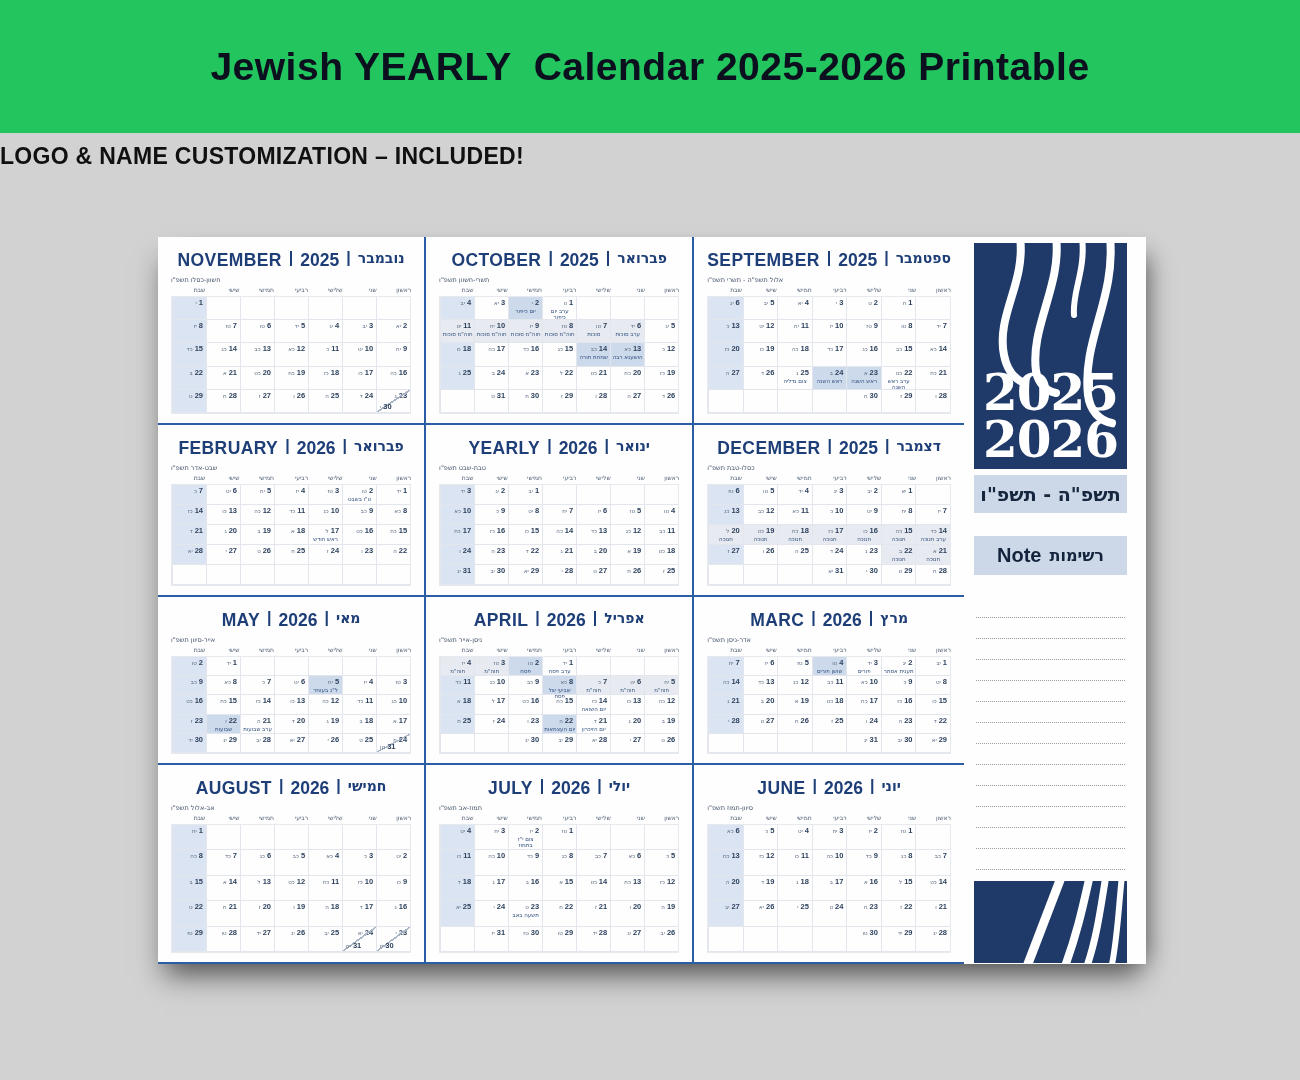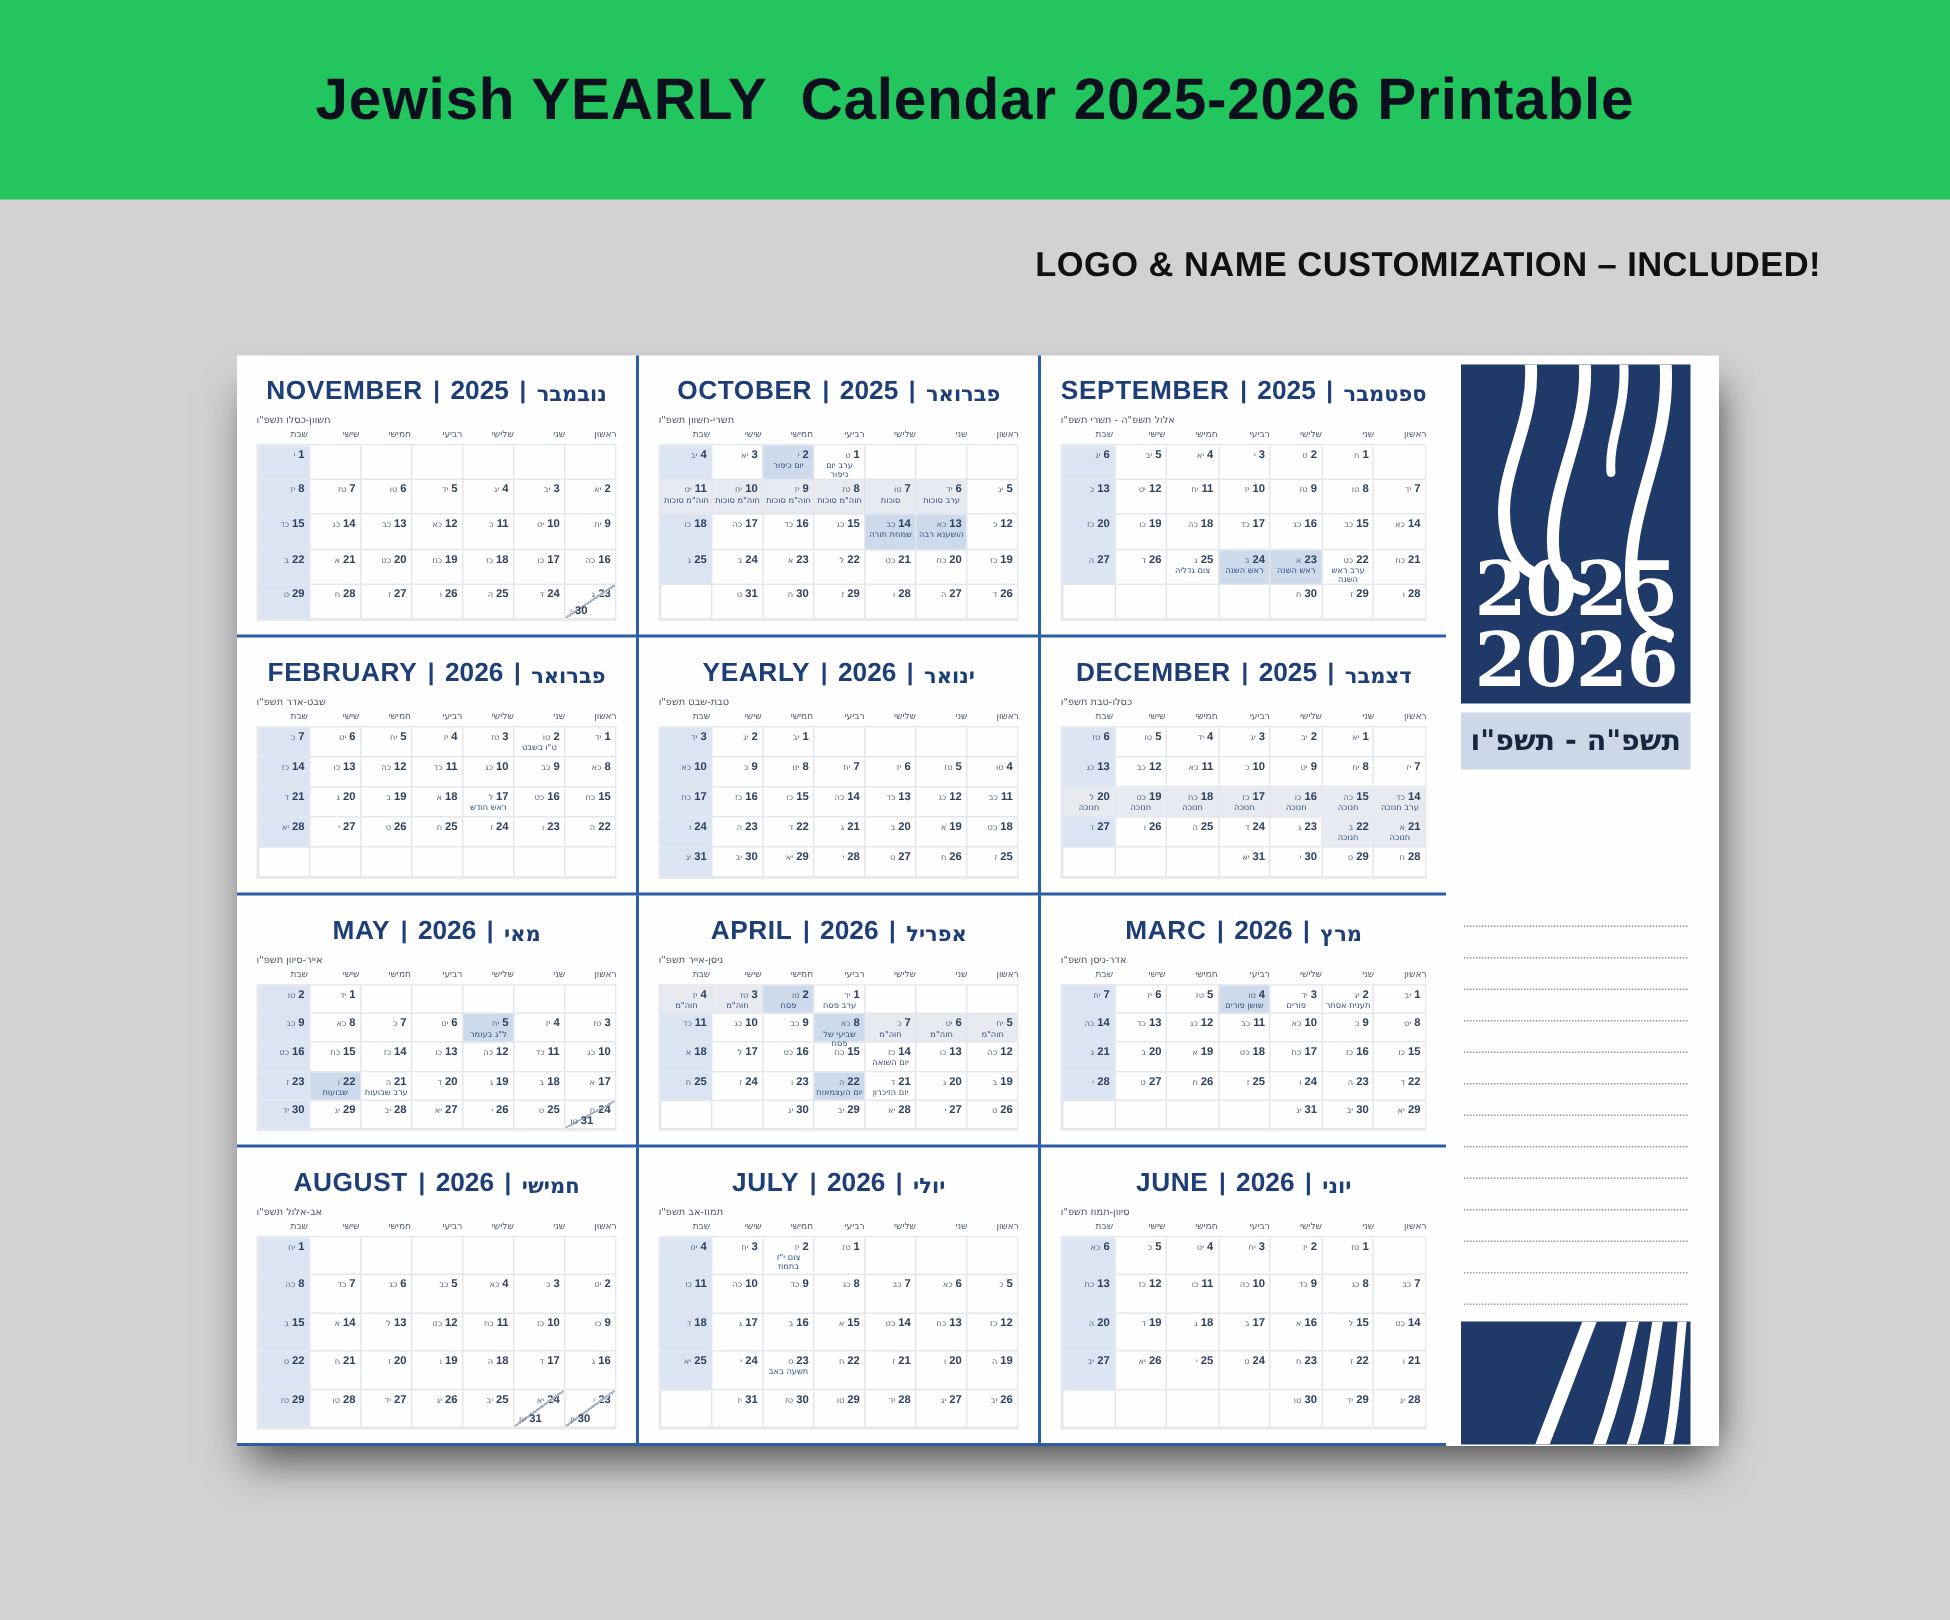--- a/index.html
+++ b/index.html
@@ -11,41 +11,41 @@
   
   .banner{
     position:absolute;left:0;top:0;width:1300px;height:133px;
     background:#22c55e;display:flex;align-items:center;justify-content:center;
   }
   .banner h1{
     margin:0;font-size:39px;font-weight:800;color:#0b0f1e;letter-spacing:.5px;
     white-space:pre;
   }
   .subtitle{
-    position:absolute;left:0;top:143px;width:1214px;text-align:right;
-    font-size:23px;font-weight:800;color:#101010;letter-spacing:.3px;margin-top:20px;
+    position:absolute;left:0;top:143px;width:1214px;text-align:left;
+    font-size:23px;font-weight:800;color:#101010;letter-spacing:.3px;
   }
   
   .sheet{
     position:absolute;left:158px;top:237px;width:988px;height:727px;background:#fefefe;
     box-shadow:0 18px 26px -6px rgba(25,25,25,.62), 16px 6px 20px -12px rgba(60,60,60,.4);
   }
   
   .months{
     position:absolute;left:0;top:0;width:806px;height:727px;
     display:grid;grid-template-columns:repeat(3,1fr);
     grid-template-rows:188px 172px 168px 199px;
   }
   .month{
     box-sizing:border-box;display:flex;flex-direction:column;
     padding:13px 13px 0 13px;border-bottom:2px solid #2b5da5;
   }
   .month.vline{border-right:2px solid #2b5da5;}
   .m-head{
-    display:flex;justify-content:center;align-items:flex-end;gap:7px;
+    display:flex;justify-content:center;align-items:flex-start;gap:7px;
     color:#1e3e78;white-space:nowrap;
   }
   .m-head .en{font-weight:800;font-size:17.5px;letter-spacing:.4px;}
   .m-head .pipe{font-weight:600;font-size:16px;position:relative;top:-1px;}
   .m-head .yr{font-weight:800;font-size:17.5px;}
   .m-head .he{font-weight:800;font-size:14px;font-family:"DejaVu Sans",sans-serif;}
   .m-sub{
     margin-top:5px;height:9px;font-size:6.5px;color:#44536b;
     direction:rtl;text-align:left;font-family:"DejaVu Sans",sans-serif;
   }
@@ -1576,20 +1576,24 @@
       <div class="years">
         <div>2025</div>
         <div>2026</div>
       </div>
     </div>
 
     <div class="band band1">
       <span class="he-range">תשפ"ה - תשפ"ו</span>
     </div>
 
+    <div class="band band2">
+      <span class="note-en">Note</span>
+      <span class="note-he">רשימות</span>
+    </div>
 
     <div class="notes" id="notes">
         <div class="note-line"></div>
         <div class="note-line"></div>
         <div class="note-line"></div>
         <div class="note-line"></div>
         <div class="note-line"></div>
         <div class="note-line"></div>
         <div class="note-line"></div>
         <div class="note-line"></div>

